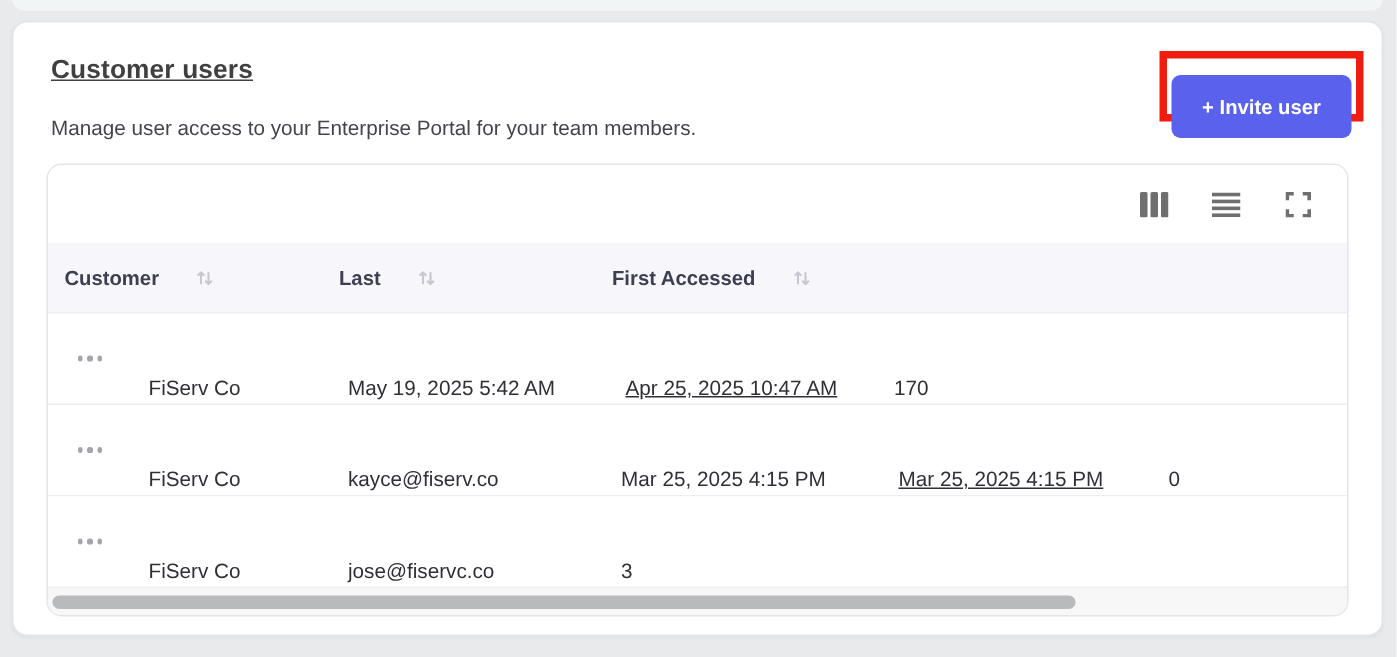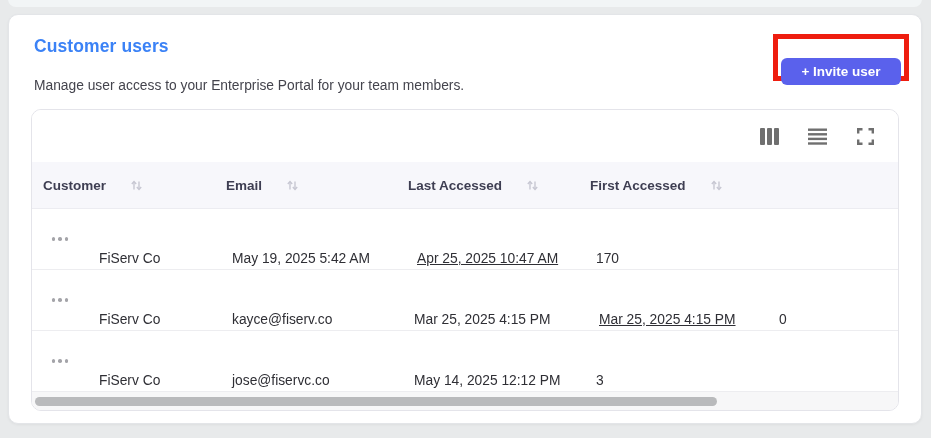--- a/index.html
+++ b/index.html
@@ -15,33 +15,33 @@
     position:absolute; left:8px; top:-9px; width:914px; height:16px;
     background:#f2f5f6; border-radius:9px;
   }
   .card {
     position:absolute; left:8px; top:14px; width:914px; height:410px;
     background:#ffffff; border:1px solid #e3e5e8; border-radius:10px;
     box-shadow:0 1px 3px rgba(0,0,0,.05);
   }
   .page-title {
     position:absolute; left:25px; top:21px;
-    font-size:17.5px; font-weight:700; color:#3b82f6; letter-spacing:.1px;
+    font-size:17.5px; font-weight:700; color:#404040; letter-spacing:.1px;text-decoration:underline;
   }
   .page-subtitle {
     position:absolute; left:25px; top:47px;
     font-size:13.8px; color:#44444d;margin-top:16px;
   }
   .annotation-box {
     position:absolute; left:764px; top:19px; width:136px; height:47px;
     border:5px solid #ee1d0f;
     display:flex; align-items:center; justify-content:center;
   }
   .invite-btn {
-    width:120px; height:27px; border:none; cursor:pointer;
+    width:120px; height:42px; border:none; cursor:pointer;
     background:#5a61ec; color:#ffffff; border-radius:6px;
     font-family:inherit; font-size:13.5px; font-weight:700;
     display:flex; align-items:center; justify-content:center;margin-top:27px;
   }
   .table-panel {
     position:absolute; left:22px; top:94px; width:868px; height:302px;
     border:1px solid #e4e4ea; border-radius:10px; overflow:hidden;
     background:#fff; display:flex; flex-direction:column;
   }
   .panel-toolbar {
@@ -136,32 +136,21 @@
         <span>
             <svg width="13" height="13" viewBox="0 0 13 13" fill="none" stroke="#c7c7d2" stroke-width="1.4">
               <path d="M4 10.5 V2.7"></path>
               <path d="M1.8 4.9 L4 2.6 L6.2 4.9"></path>
               <path d="M9 2.5 V10.3"></path>
               <path d="M6.8 8.1 L9 10.4 L11.2 8.1"></path>
             </svg>
           </span>
       </div>
       <div class="th">
-        <span>Email</span>
-        <span>
-            <svg width="13" height="13" viewBox="0 0 13 13" fill="none" stroke="#c7c7d2" stroke-width="1.4">
-              <path d="M4 10.5 V2.7"></path>
-              <path d="M1.8 4.9 L4 2.6 L6.2 4.9"></path>
-              <path d="M9 2.5 V10.3"></path>
-              <path d="M6.8 8.1 L9 10.4 L11.2 8.1"></path>
-            </svg>
-          </span>
-      </div>
-      <div class="th">
-        <span>Last Accessed</span>
+        <span>Last</span>
         <span>
             <svg width="13" height="13" viewBox="0 0 13 13" fill="none" stroke="#c7c7d2" stroke-width="1.4">
               <path d="M4 10.5 V2.7"></path>
               <path d="M1.8 4.9 L4 2.6 L6.2 4.9"></path>
               <path d="M9 2.5 V10.3"></path>
               <path d="M6.8 8.1 L9 10.4 L11.2 8.1"></path>
             </svg>
           </span>
       </div>
       <div class="th">
@@ -209,21 +198,20 @@
     <div class="trow">
       <div class="actions-cell">
         <button class="dots-btn">
             <i></i>
             <i></i>
             <i></i>
           </button>
       </div>
       <div class="td customer">FiServ Co</div>
       <div class="td">jose@fiservc.co</div>
-      <div class="td">May 14, 2025 12:12 PM</div>
       <div class="td">3</div>
     </div>
 
     <div class="hscrollbar">
       <div class="hscroll-thumb"></div>
     </div>
 
   </div>
 </div>
 

